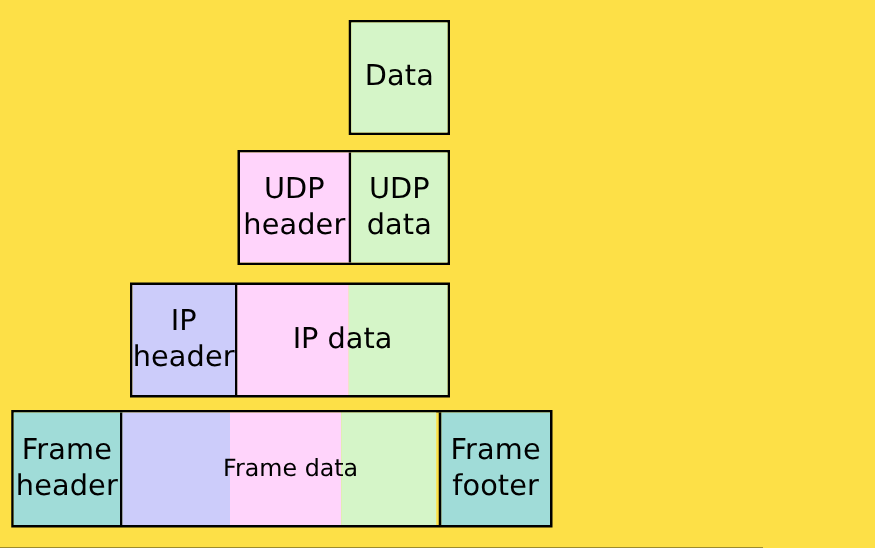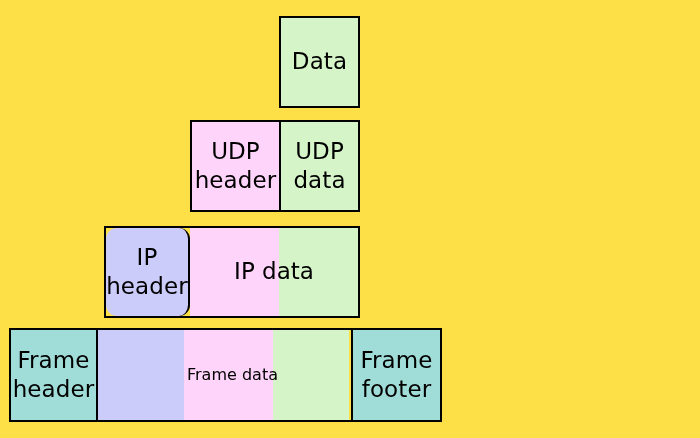--- a/index.html
+++ b/index.html
@@ -109,21 +109,21 @@
   #frame-data-seg-pink  { width: 89px; height: 90px; }
   #frame-data-seg-green { width: 76px; height: 90px; }
   #frame-data-label {
     position: absolute;
     left: 0; top: 0;
     width: 269px; height: 90px;
     display: flex;
     align-items: center;
     justify-content: center;
     color: #000000;
-    font-size: 16px;
+    font-size: 19px;
     line-height: 1.28;
   }
   #cell-frame-footer { width: 87px; height: 90px; }
 </style>
 </head>
 <body>
 
 <div id="diagram">
 
   <div class="row" id="row-data">
@@ -131,21 +131,21 @@
   </div>
 
   <div class="row" id="row-udp">
     <div class="cell plain" id="cell-udp-header" style="background:#ffd4fb;">UDP
 header</div>
     <div class="cell plain" id="cell-udp-data" style="background:#d5f5c8;">UDP
 data</div>
   </div>
 
   <div class="row" id="row-ip">
-    <div class="cell plain" id="cell-ip-header" style="background:#ccccfa;border-radius:11px;">IP
+    <div class="cell plain" id="cell-ip-header" style="background:#ccccfa;">IP
 header</div>
     <div id="ip-data-group">
       <div id="ip-data-seg-pink" style="background:#ffd4fb;"></div>
       <div id="ip-data-seg-green" style="background:#d5f5c8;"></div>
       <div id="ip-data-label">IP data</div>
     </div>
   </div>
 
   <div class="row" id="row-frame">
     <div class="cell plain" id="cell-frame-header" style="background:#a0dcd8;">Frame

